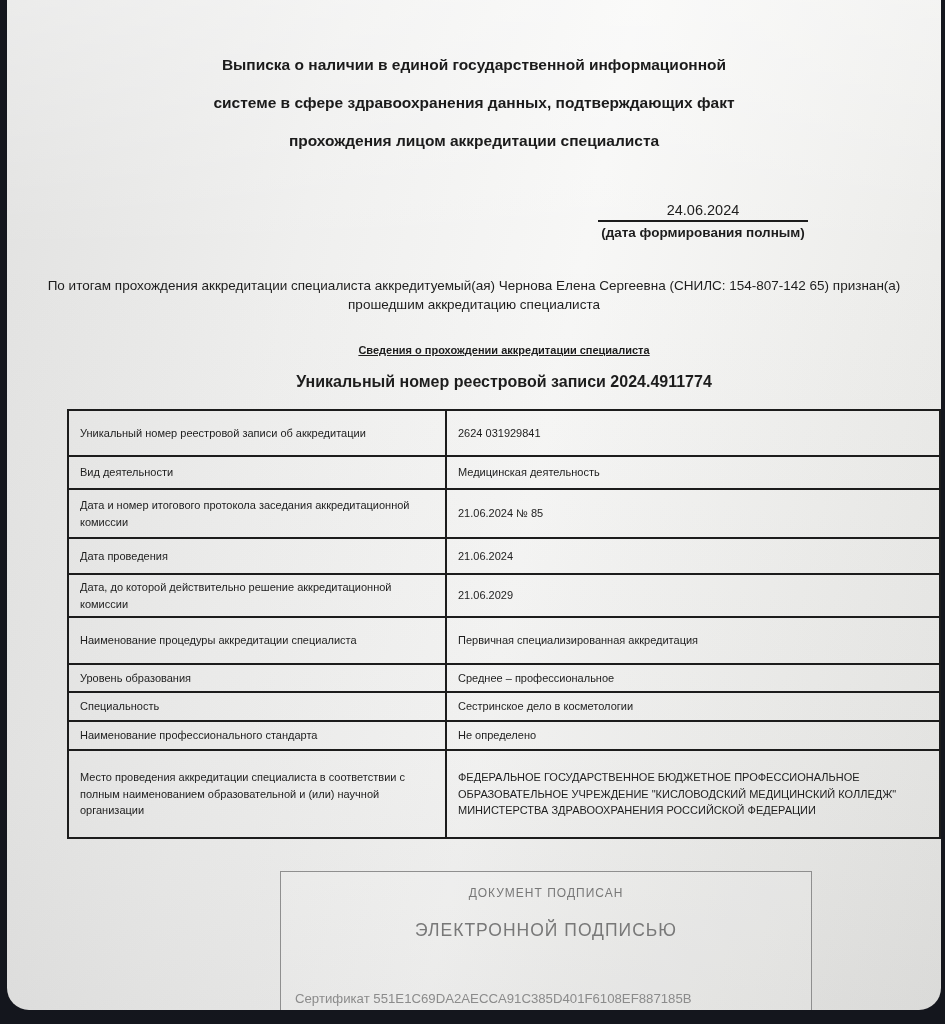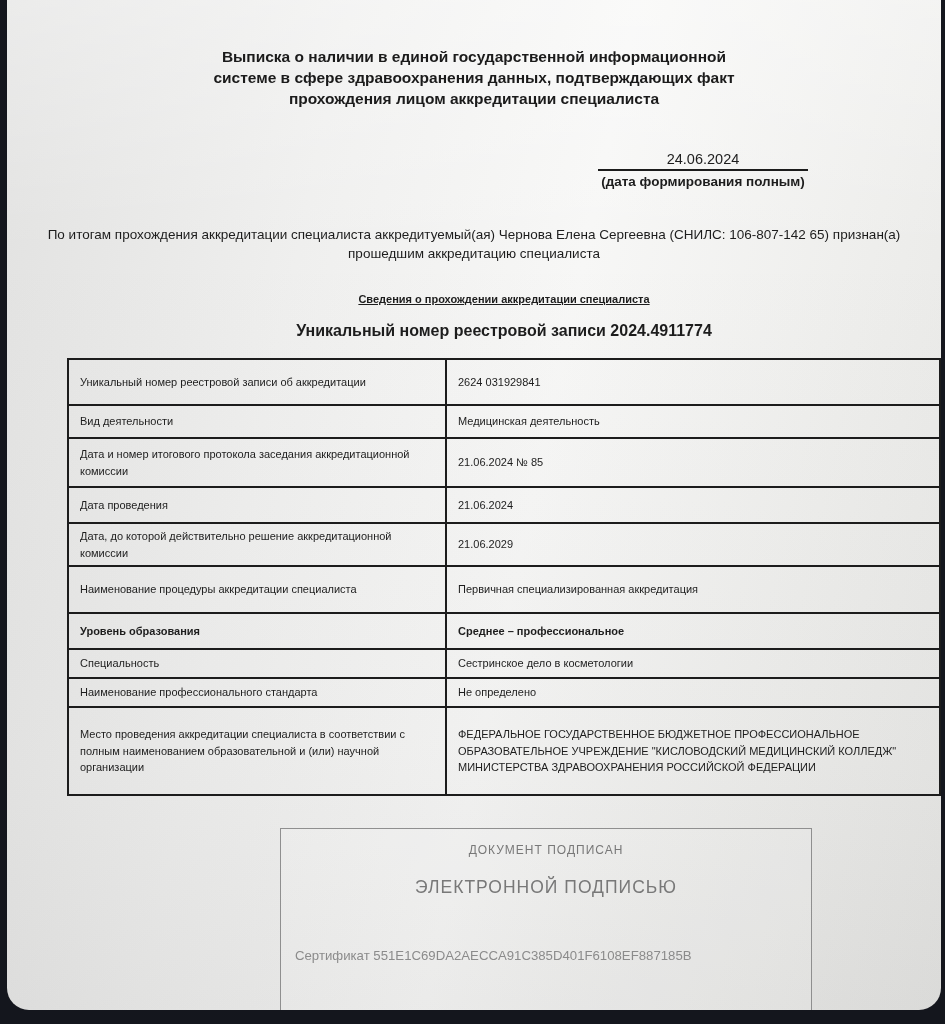--- a/index.html
+++ b/index.html
@@ -27,21 +27,21 @@
     background:
       linear-gradient(to bottom, rgba(255,255,255,0.35) 0%, rgba(255,255,255,0) 25%, rgba(120,120,120,0.05) 75%, rgba(105,105,105,0.10) 100%),
       linear-gradient(102deg, #e1e1e0 0%, #efefee 30%, #f7f7f6 55%, #eeeeec 80%, #e7e7e5 100%);
   }
   .doc-title {
     margin: 46px auto 0;
     width: 545px;
     text-align: center;
     font-size: 15.5px;
     font-weight: 700;
-    line-height: 21px;
+    line-height: 38px;
     color: #1b1b1b;
   }
   .date-block {
     width: 210px;
     margin: 42px 133px 0 auto;
     text-align: center;
   }
   .date-value {
     display: block;
     font-size: 14.5px;
@@ -94,21 +94,21 @@
     vertical-align: middle;
     word-wrap: break-word;
   }
   td.label-cell { width: 354px; }
   tr.r1  { height: 46px; }
   tr.r2  { height: 33px; }
   tr.r3  { height: 49px; }
   tr.r4  { height: 36px; }
   tr.r5  { height: 39px; }
   tr.r6  { height: 47px; }
-  tr.r7  { height: 36px; font-weight: bold; }
+  tr.r7  { height: 28px; }
   tr.r8  { height: 29px; }
   tr.r9  { height: 29px; }
   tr.r10 { height: 88px; }
   .sig-box {
     margin-top: 32px;
     margin-left: 273px;
     width: 532px;
     height: 210px;
     border: 1.5px solid #8f8f8f;
     box-sizing: border-box;
@@ -142,21 +142,21 @@
 <div class="stage">
   <div class="paper">
 
     <div class="doc-title">Выписка о наличии в единой государственной информационной системе в сфере здравоохранения данных, подтверждающих факт прохождения лицом аккредитации специалиста</div>
 
     <div class="date-block">
       <span class="date-value">24.06.2024</span>
       <span class="date-caption">(дата формирования полным)</span>
     </div>
 
-    <div class="intro">По итогам прохождения аккредитации специалиста аккредитуемый(ая) Чернова Елена Сергеевна (СНИЛС: 106-807-142 65) признан(а) прошедшим аккредитацию специалиста</div>
+    <div class="intro">По итогам прохождения аккредитации специалиста аккредитуемый(ая) Чернова Елена Сергеевна (СНИЛС: 154-807-142 65) признан(а) прошедшим аккредитацию специалиста</div>
 
     <div class="section-header centered-on-table">Сведения о прохождении аккредитации специалиста</div>
 
     <div class="registry-heading centered-on-table">Уникальный номер реестровой записи 2024.4911774</div>
 
     <table class="acc-table">
       <tbody>
         <tr class="r1">
           <td class="label-cell">Уникальный номер реестровой записи об аккредитации</td>
           <td class="value-cell">2624 031929841</td>

